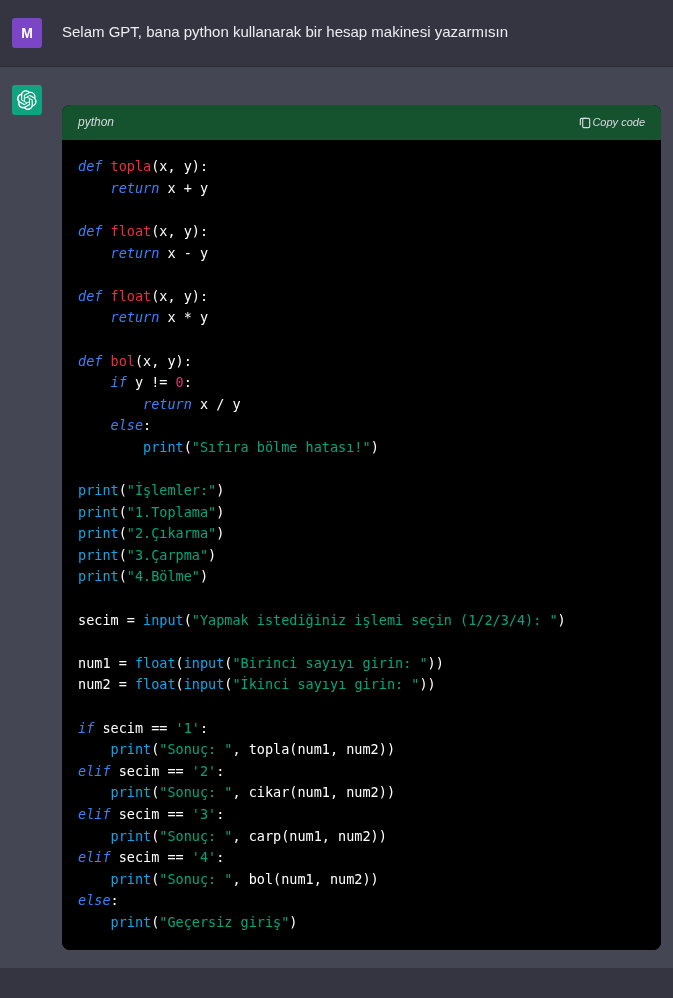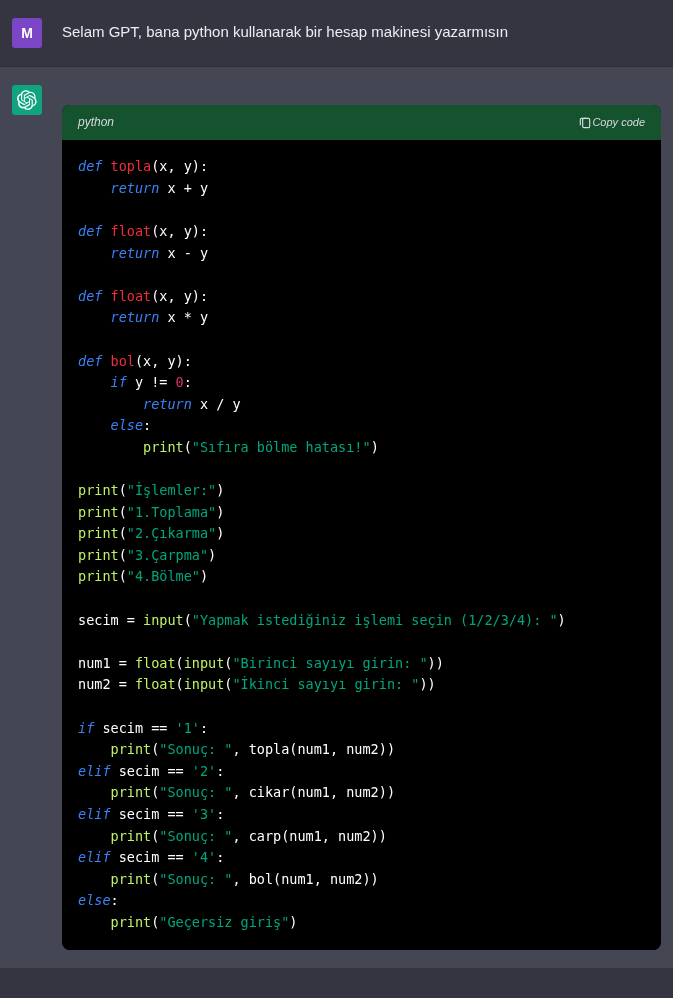--- a/index.html
+++ b/index.html
@@ -63,21 +63,21 @@
     padding: 16px;
     overflow-x: auto;
     font-family: ui-monospace, SFMono-Regular, Menlo, Consolas, monospace;
     font-size: 13.5px;
     line-height: 1.6;
     color: #fff;
     background: #000;
   }
   .tok-kw   { color: #3b82f6; font-style: italic; }   
   .tok-fn   { color: #f22c3d; margin-top: 16px; }   
-  .tok-call { color: #bef264; }   
+  .tok-call { color: #0ea5e9; }   
   .tok-str  { color: #00a67d; }   
   .tok-num  { color: #df3079; }
 </style>
 </head>
 <body>
 
 <div class="message-row user-row">
   <div class="avatar user">
     <span>M</span>
   </div>

